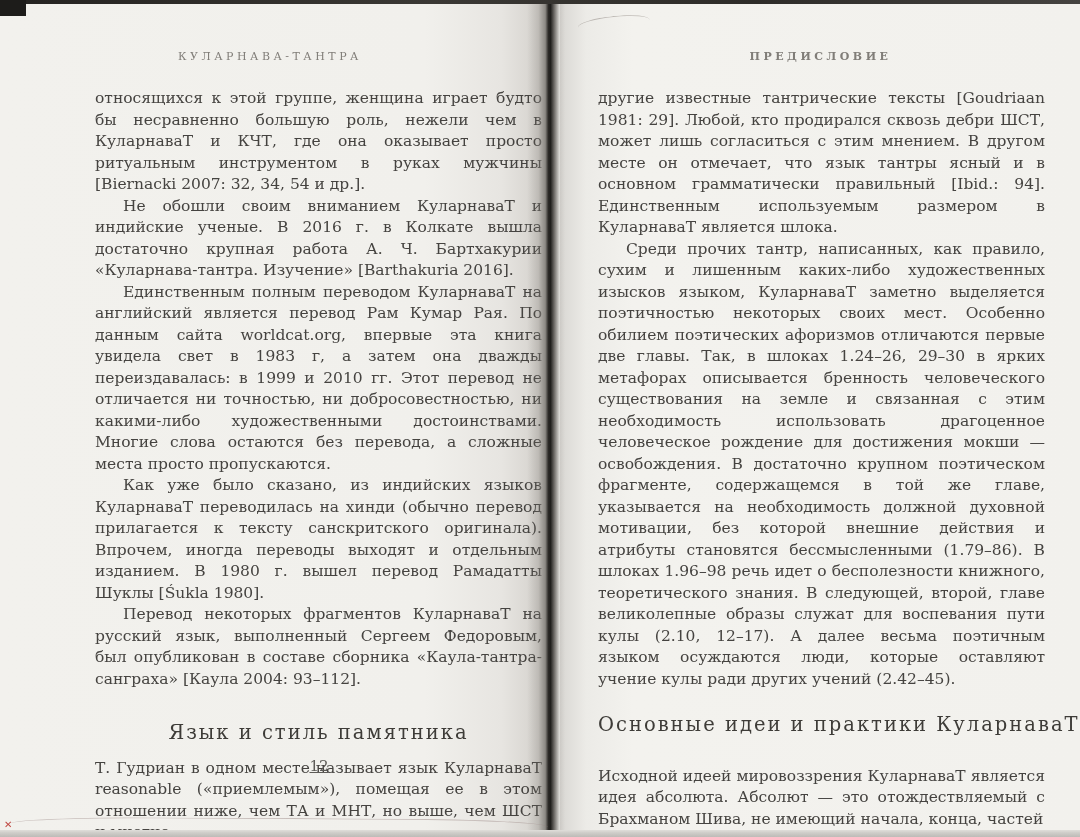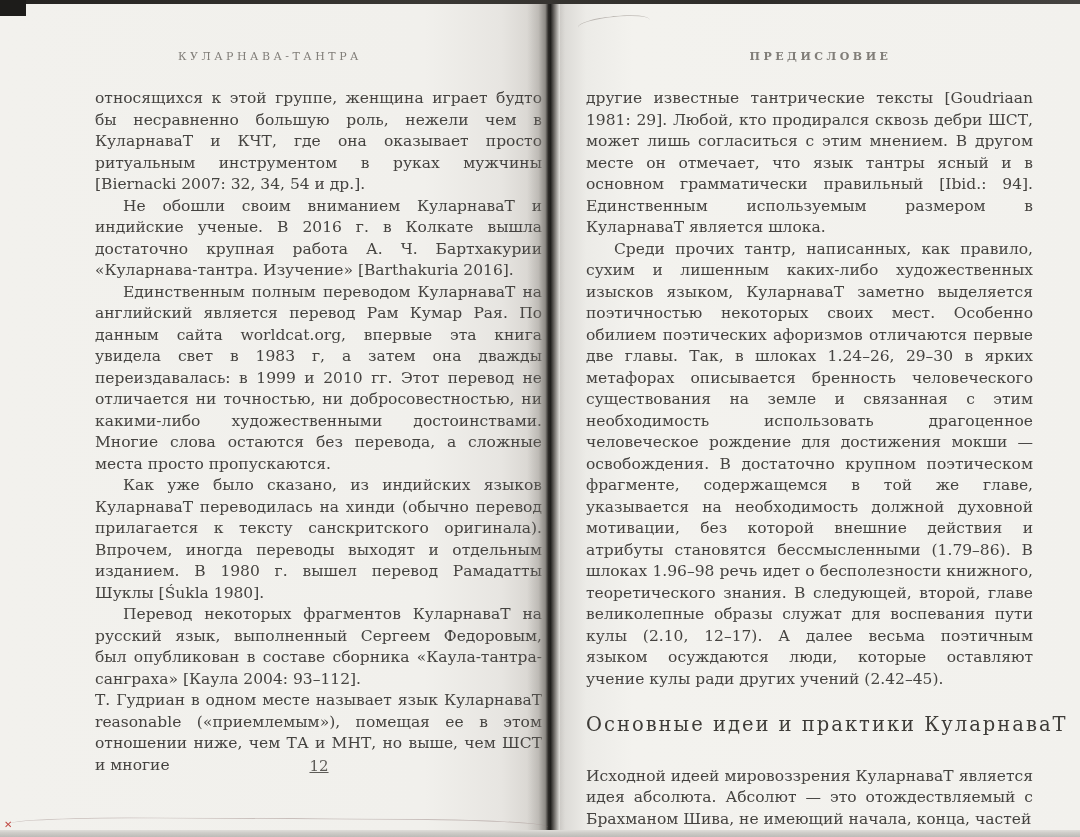--- a/index.html
+++ b/index.html
@@ -99,21 +99,21 @@
 
   .body-col {
     position: absolute; top: 88px;
     width: 447px;
     color: #454340;
     font-size: 15.5px;
     line-height: 21.5px;
     text-align: justify;
   }
   .page-left .body-col { left: 95px; }
-  .page-right .body-col { left: 26px; }
+  .page-right .body-col { left: 38px; }
 
   .body-col p { margin: 0; text-indent: 28px; }
   .body-col p.noindent { text-indent: 0; }
 
   .section-heading {
     margin: 0;
     text-align: center;
     font-size: 19.5px;
     font-weight: normal;
     letter-spacing: 2px;
@@ -140,20 +140,21 @@
 <div class="scan">
 
   <div class="page page-left">
     <div class="running-head">КУЛАРНАВА-ТАНТРА</div>
     <div class="body-col">
       <p class="noindent">относящихся к этой группе, женщина играет будто бы несравненно большую роль, нежели чем в КуларнаваТ и КЧТ, где она оказывает просто ритуальным инструментом в руках мужчины [Biernacki 2007: 32, 34, 54 и др.].</p>
       <p>Не обошли своим вниманием КуларнаваТ и индийские ученые. В 2016 г. в Колкате вышла достаточно крупная работа А. Ч. Бартхакурии «Куларнава-тантра. Изучение» [Barthakuria 2016].</p>
       <p>Единственным полным переводом КуларнаваТ на английский является перевод Рам Кумар Рая. По данным сайта worldcat.org, впервые эта книга увидела свет в 1983 г, а затем она дважды переиздавалась: в 1999 и 2010 гг. Этот перевод не отличается ни точностью, ни добросовестностью, ни какими-либо художественными достоинствами. Многие слова остаются без перевода, а сложные места просто пропускаются.</p>
       <p>Как уже было сказано, из индийских языков КуларнаваТ переводилась на хинди (обычно перевод прилагается к тексту санскритского оригинала). Впрочем, иногда переводы выходят и отдельным изданием. В 1980 г. вышел перевод Рамадатты Шуклы [Śukla 1980].</p>
       <p>Перевод некоторых фрагментов КуларнаваТ на русский язык, выполненный Сергеем Федоровым, был опубликован в составе сборника «Каула-тантра-санграха» [Каула 2004: 93–112].</p>
+      <h2 class="section-heading">Язык и стиль памятника</h2>
       <p class="noindent">Т. Гудриан в одном месте называет язык КуларнаваТ reasonable («приемлемым»), помещая ее в этом отношении ниже, чем ТА и МНТ, но выше, чем ШСТ и многие</p>
     </div>
     <div class="page-number">12</div>
   </div>
 
   <div class="page page-right">
     <div class="running-head">ПРЕДИСЛОВИЕ</div>
     <div class="body-col">
       <p class="noindent">другие известные тантрические тексты [Goudriaan 1981: 29]. Любой, кто продирался сквозь дебри ШСТ, может лишь согласиться с этим мнением. В другом месте он отмечает, что язык тантры ясный и в основном грамматически правильный [Ibid.: 94]. Единственным используемым размером в КуларнаваТ является шлока.</p>
       <p>Среди прочих тантр, написанных, как правило, сухим и лишенным каких-либо художественных изысков языком, КуларнаваТ заметно выделяется поэтичностью некоторых своих мест. Особенно обилием поэтических афоризмов отличаются первые две главы. Так, в шлоках 1.24–26, 29–30 в ярких метафорах описывается бренность человеческого существования на земле и связанная с этим необходимость использовать драгоценное человеческое рождение для достижения мокши — освобождения. В достаточно крупном поэтическом фрагменте, содержащемся в той же главе, указывается на необходимость должной духовной мотивации, без которой внешние действия и атрибуты становятся бессмысленными (1.79–86). В шлоках 1.96–98 речь идет о бесполезности книжного, теоретического знания. В следующей, второй, главе великолепные образы служат для воспевания пути кулы (2.10, 12–17). А далее весьма поэтичным языком осуждаются люди, которые оставляют учение кулы ради других учений (2.42–45).</p>

